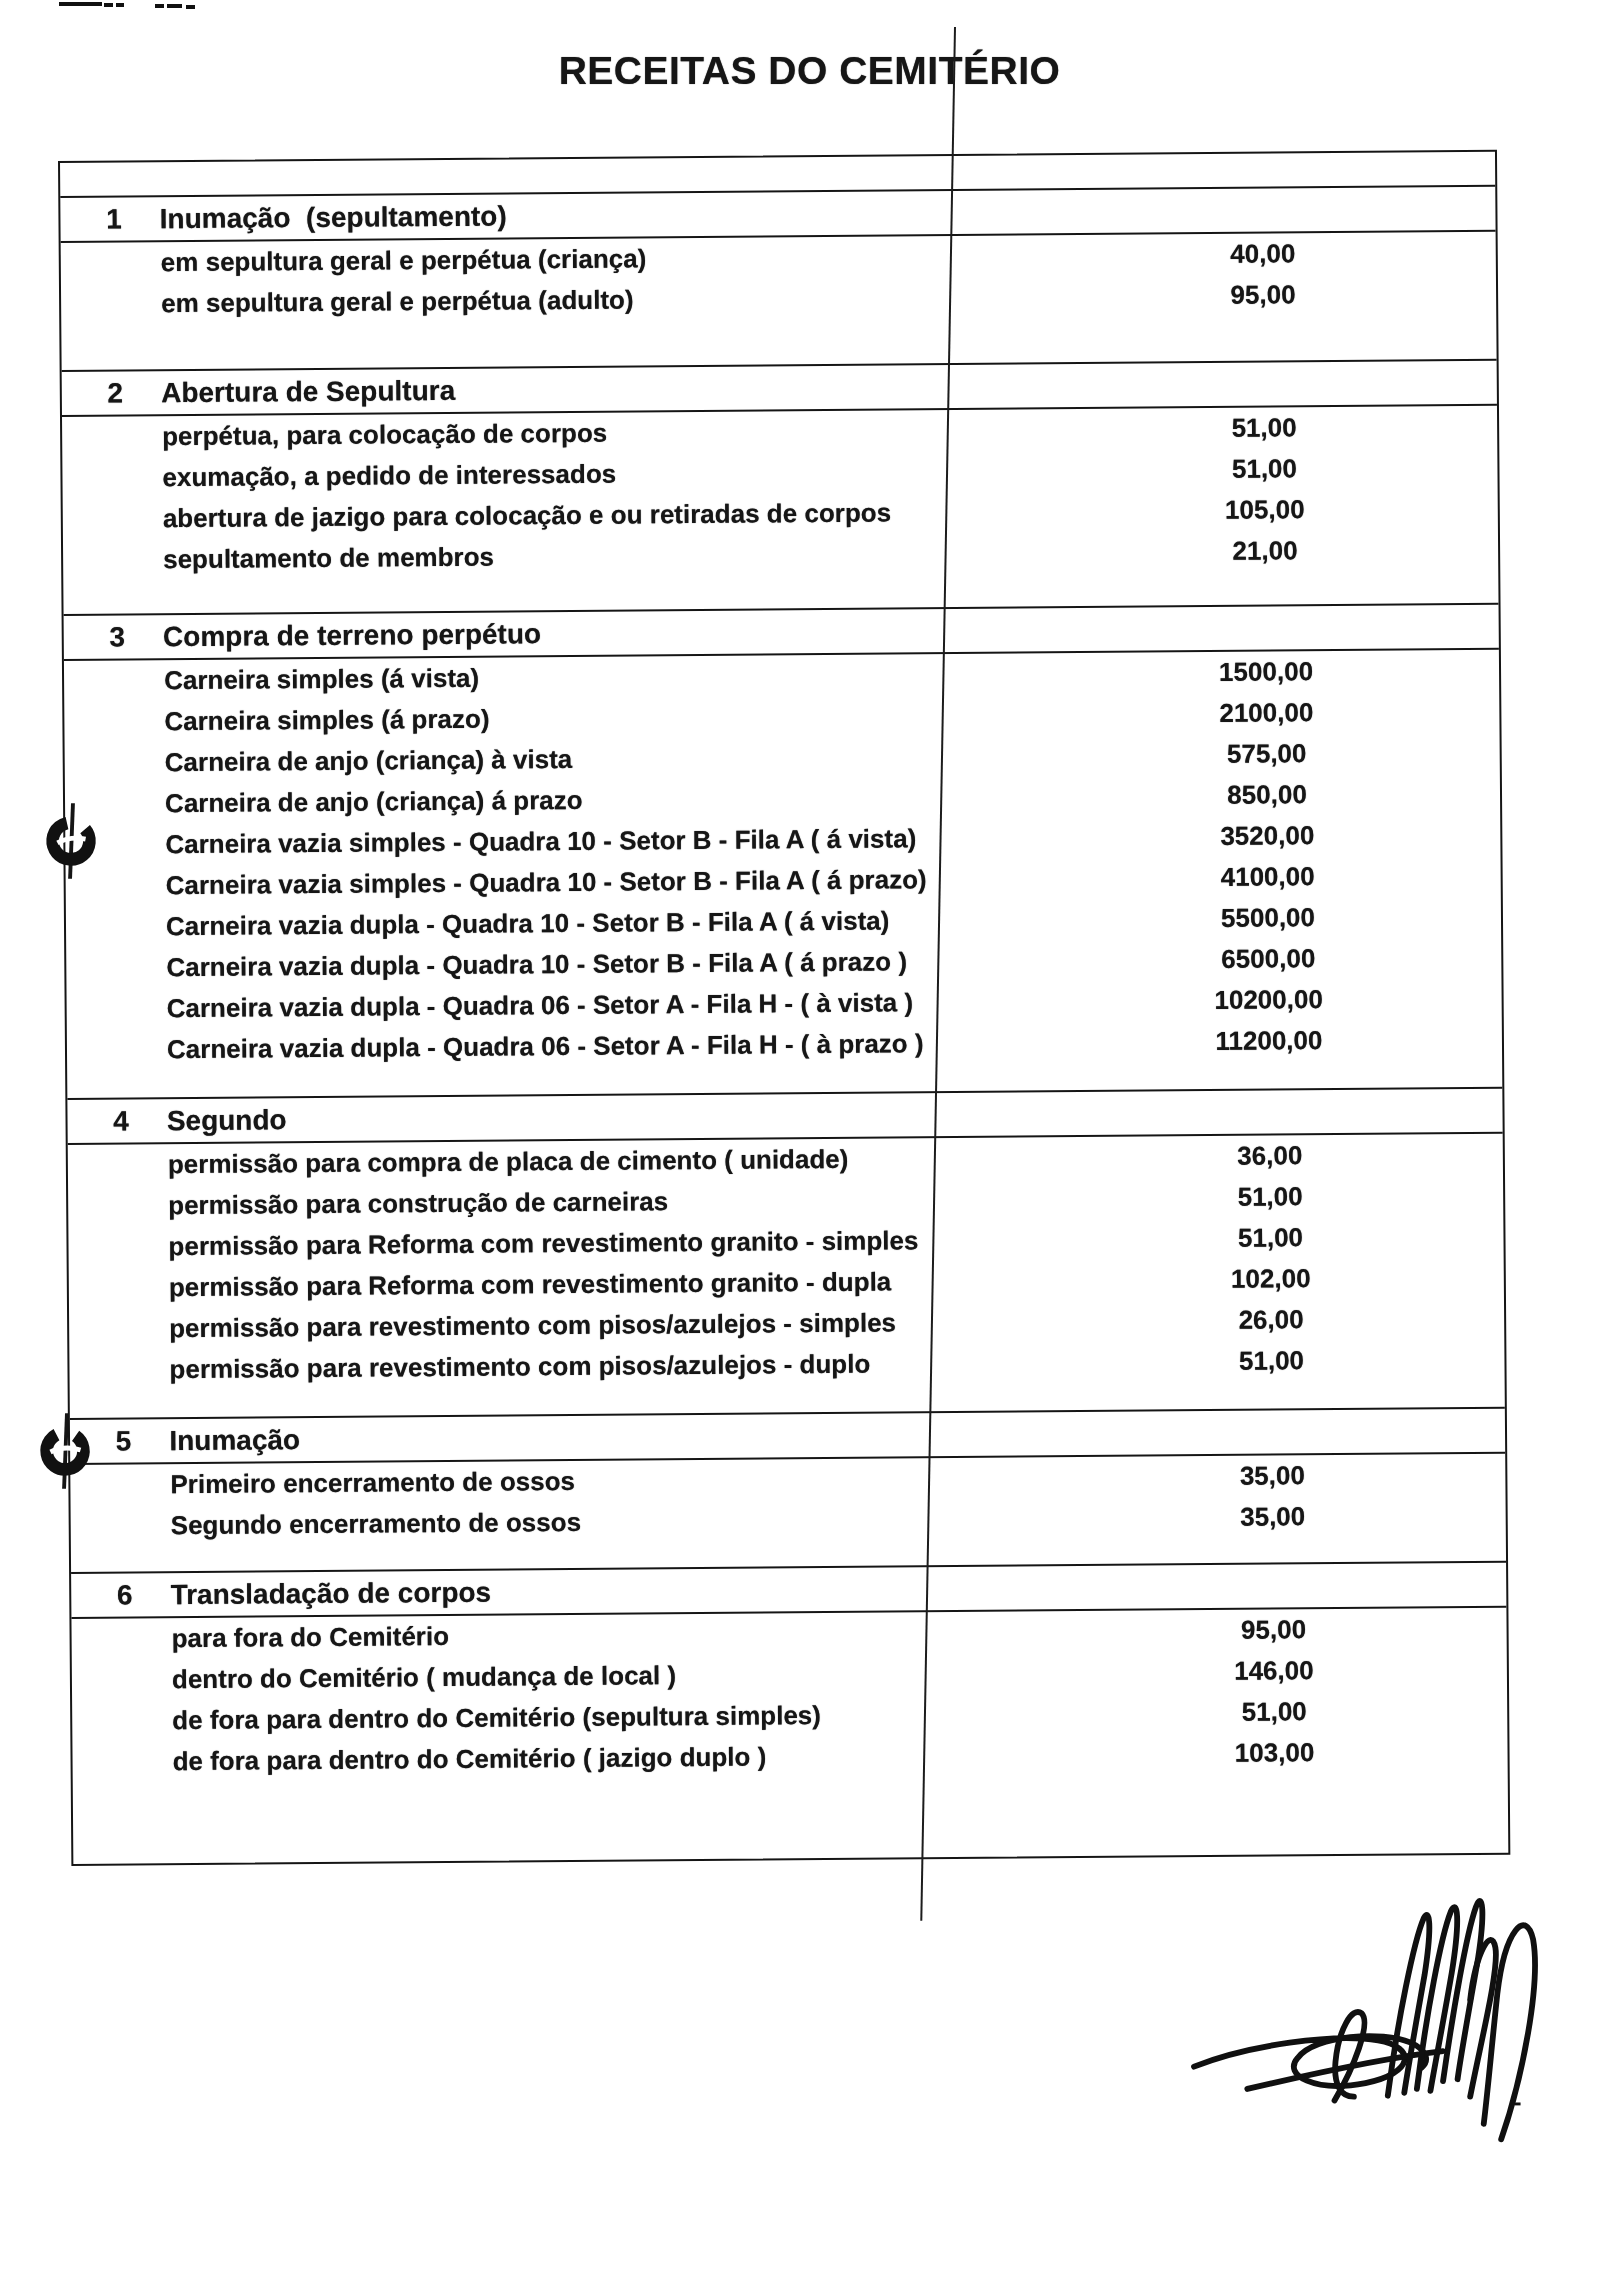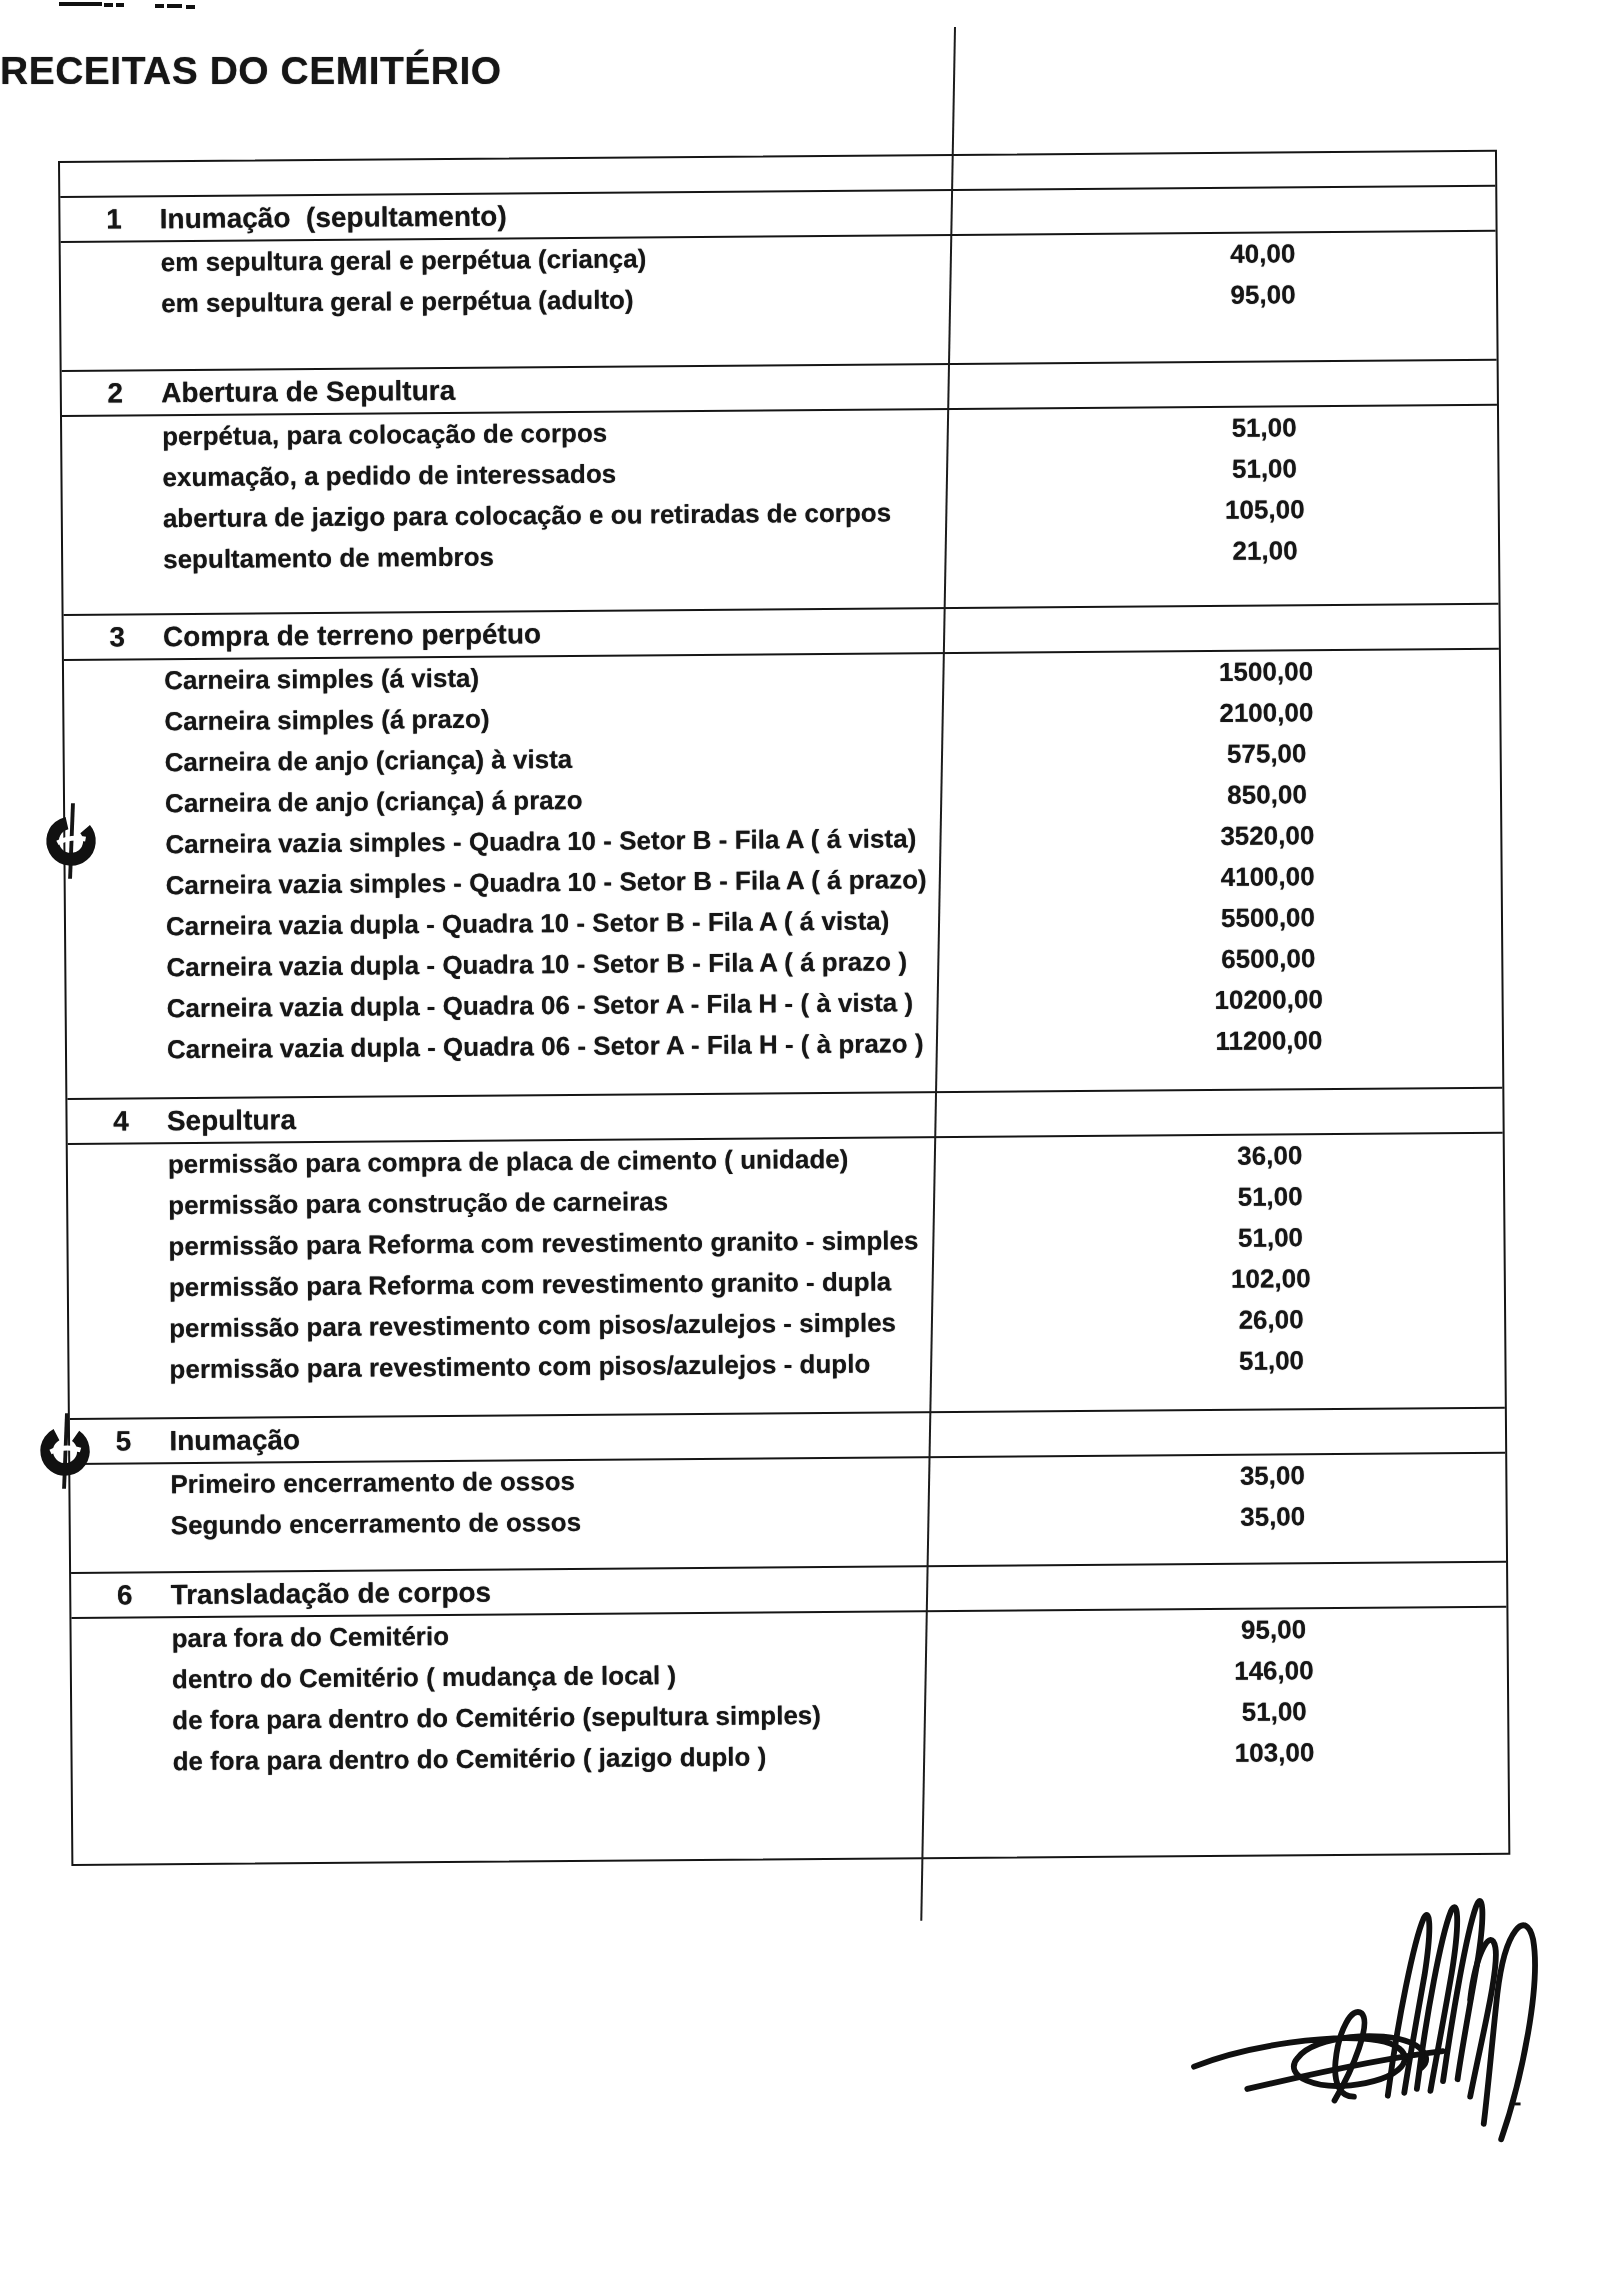--- a/index.html
+++ b/index.html
@@ -3,21 +3,21 @@
 <meta charset="utf-8">
 <style>
   html,body { margin:0; padding:0; }
   body {
     width:1619px; height:2273px; position:relative; overflow:hidden;
     background:#ffffff; color:#161616;
     font-family:"Liberation Sans", sans-serif;
   }
   .page-title {
     position:absolute; top:49px; left:0; width:1619px;
-    font-size:39px; font-weight:700; letter-spacing:0.5px;
+    text-align:center; font-size:39px; font-weight:700; letter-spacing:0.5px;
     text-shadow:0 0 1px rgba(0,0,0,.65);
   }
   
   .fold-line {
     position:absolute; left:954px; top:27px; width:1.9px; height:1894px;
     background:#1c1c1c; transform:rotate(1.02deg); transform-origin:50% 0;
   }
   
   .tl-dash { position:absolute; background:#111; height:3.9px; }
 
@@ -144,21 +144,21 @@
           </div>
           <div class="item-row">
             <span class="item-label">Carneira vazia dupla - Quadra 06 - Setor A - Fila H - ( à prazo )</span>
             <span class="item-value">11200,00</span>
           </div>
         </div>
       </div>
       <div class="section" style="margin-bottom: 27px;">
         <div class="sec-header">
           <span class="sec-num">4</span>
-          <span class="sec-title">Sepultura</span>
+          <span class="sec-title">Segundo</span>
         </div>
         <div class="sec-items">
           <div class="item-row">
             <span class="item-label">permissão para compra de placa de cimento ( unidade)</span>
             <span class="item-value">36,00</span>
           </div>
           <div class="item-row">
             <span class="item-label">permissão para construção de carneiras</span>
             <span class="item-value">51,00</span>
           </div>

